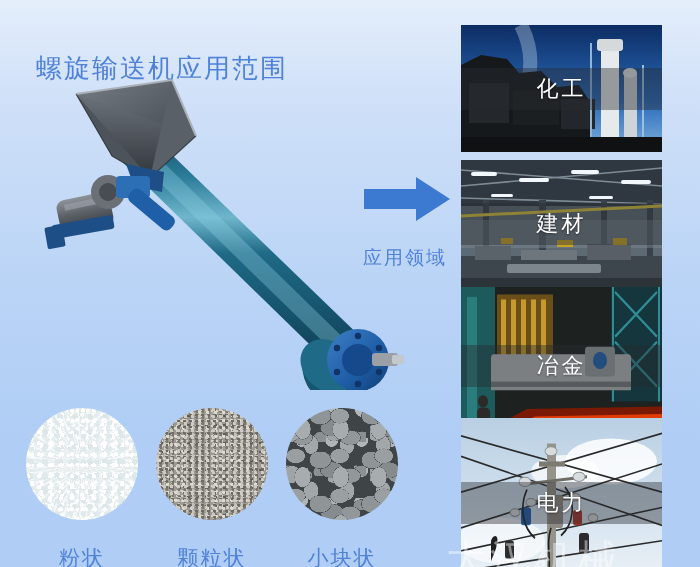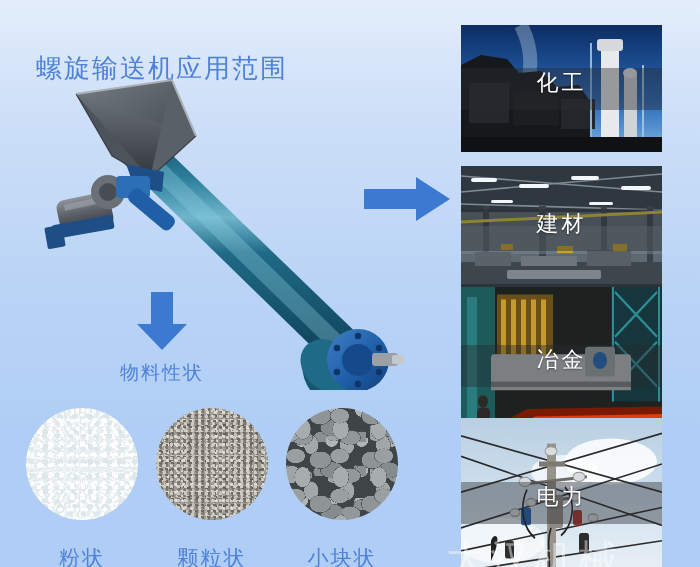--- a/index.html
+++ b/index.html
@@ -152,41 +152,41 @@
     height: 526px;
   }
   .panel {
     position: absolute;
     left: 0;
     width: 201px;
     overflow: hidden;
     background: #223;
   }
   .panel-1 { top: 0px;   height: 127px; }
-  .panel-2 { top: 141px; height: 127px; }
+  .panel-2 { top: 135px; height: 127px; }
   .panel-3 { top: 262px; height: 158px; }
   .panel-4 { top: 393px; height: 170px; }
 
   .panel-art {
     position: absolute;
     inset: 0;
     width: 100%;
     height: 100%;
   }
 
   .panel-band {
     position: absolute;
     left: 0;
     right: 0;
     top: 50%;
     transform: translateY(-50%);
     height: 42px;
     background: rgba(40,44,48,0.42);
     display: flex;
-    align-items: flex-start;
+    align-items: center;
     justify-content: center;
   }
   .panel-label {
     color: #ffffff;
     font-size: 22px;
     letter-spacing: 3px;
     white-space: nowrap;
     text-shadow: 0 1px 2px rgba(0,0,0,0.45);
   }
 
@@ -306,28 +306,23 @@
       <rect x="6" y="166" width="18" height="22" rx="2" fill="#1d4f86" transform="rotate(-10 15 177)"></rect>
       <rect x="76" y="116" width="34" height="22" rx="4" fill="#2c6fb5"></rect>
       <rect x="96" y="126" width="54" height="16" rx="6" fill="#1f5fa8" transform="rotate(40 96 126)"></rect>
     </g>
   </svg>
 
   <div class="arrow-group" id="arrow-right-group">
     <svg class="arrow-svg" width="86" height="48" viewBox="0 0 86 48">
       <polygon points="0,14 52,14 52,2 86,24 52,46 52,34 0,34" fill="#3c7ad1"></polygon>
     </svg>
+    <div class="arrow-label">应用领域</div>
   </div>
 
-  <div class="arrow-group" id="arrow-down-group">
-    <svg class="arrow-svg" width="54" height="58" viewBox="0 0 54 58">
-      <polygon points="16,0 38,0 38,32 52,32 27,58 2,32 16,32" fill="#3c7ad1"></polygon>
-    </svg>
-    <div class="arrow-label">物料性状</div>
-  </div>
 
   <div id="materials">
     <div class="material">
       <div class="material-circle tex-powder"></div>
       <div class="material-label">粉状</div>
     </div>
     <div class="material">
       <div class="material-circle tex-granule"></div>
       <div class="material-label">颗粒状</div>
     </div>

